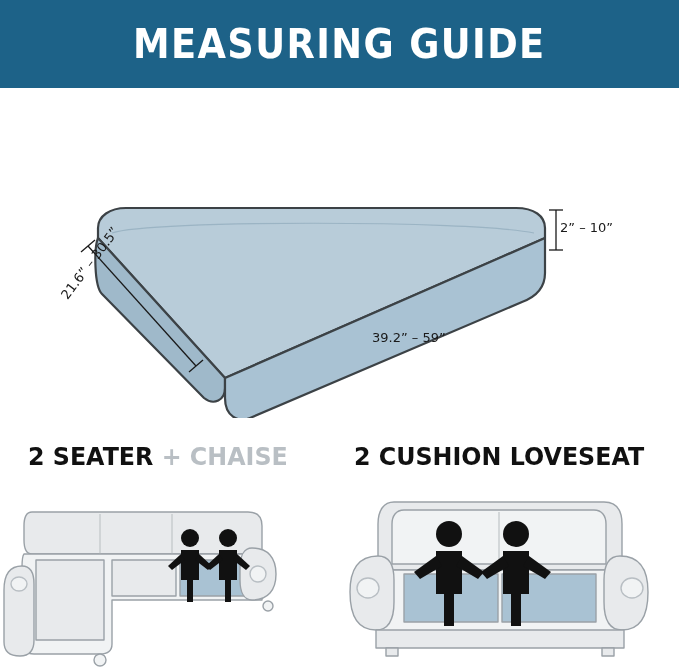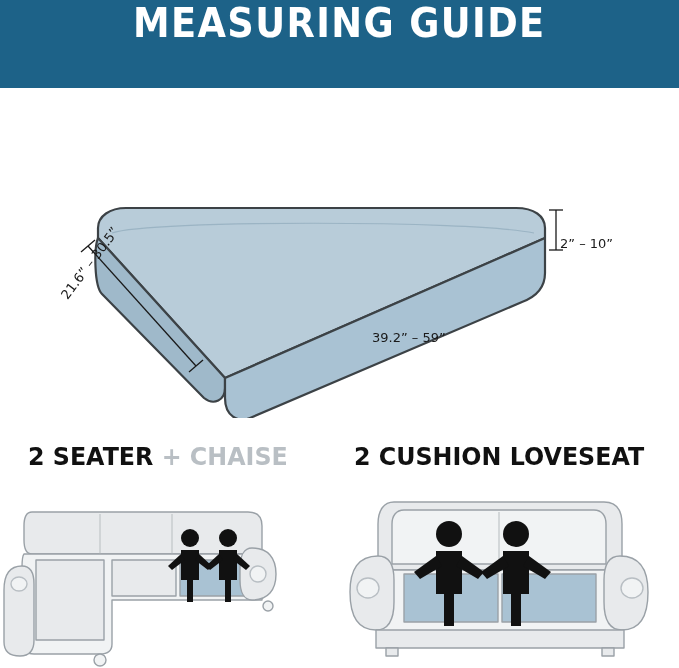--- a/index.html
+++ b/index.html
@@ -23,20 +23,21 @@
 
   
   .header-band {
     position: absolute;
     left: 0;
     top: 0;
     width: 679px;
     height: 88px;
     background: #1d6288;
     display: flex;
+    align-items: center;
     justify-content: center;
   }
   .header-title {
     color: #ffffff;
     font-size: 40px;
     font-weight: bold;
     letter-spacing: 1.5px;
     font-family: "DejaVu Sans", sans-serif;
     text-align: center;
     transform: scaleX(0.92);
@@ -67,21 +68,21 @@
     top: 242px;
   }
   #label-depth {
     left: 58px;
     top: 205px;
     transform: rotate(-53deg);
     transform-origin: left top;
   }
   #label-height {
     left: 560px;
-    top: 148px;
+    top: 132px;
   }
 
   
   .panels {
     position: absolute;
     left: 0;
     top: 428px;
     width: 679px;
     height: 240px;
   }

